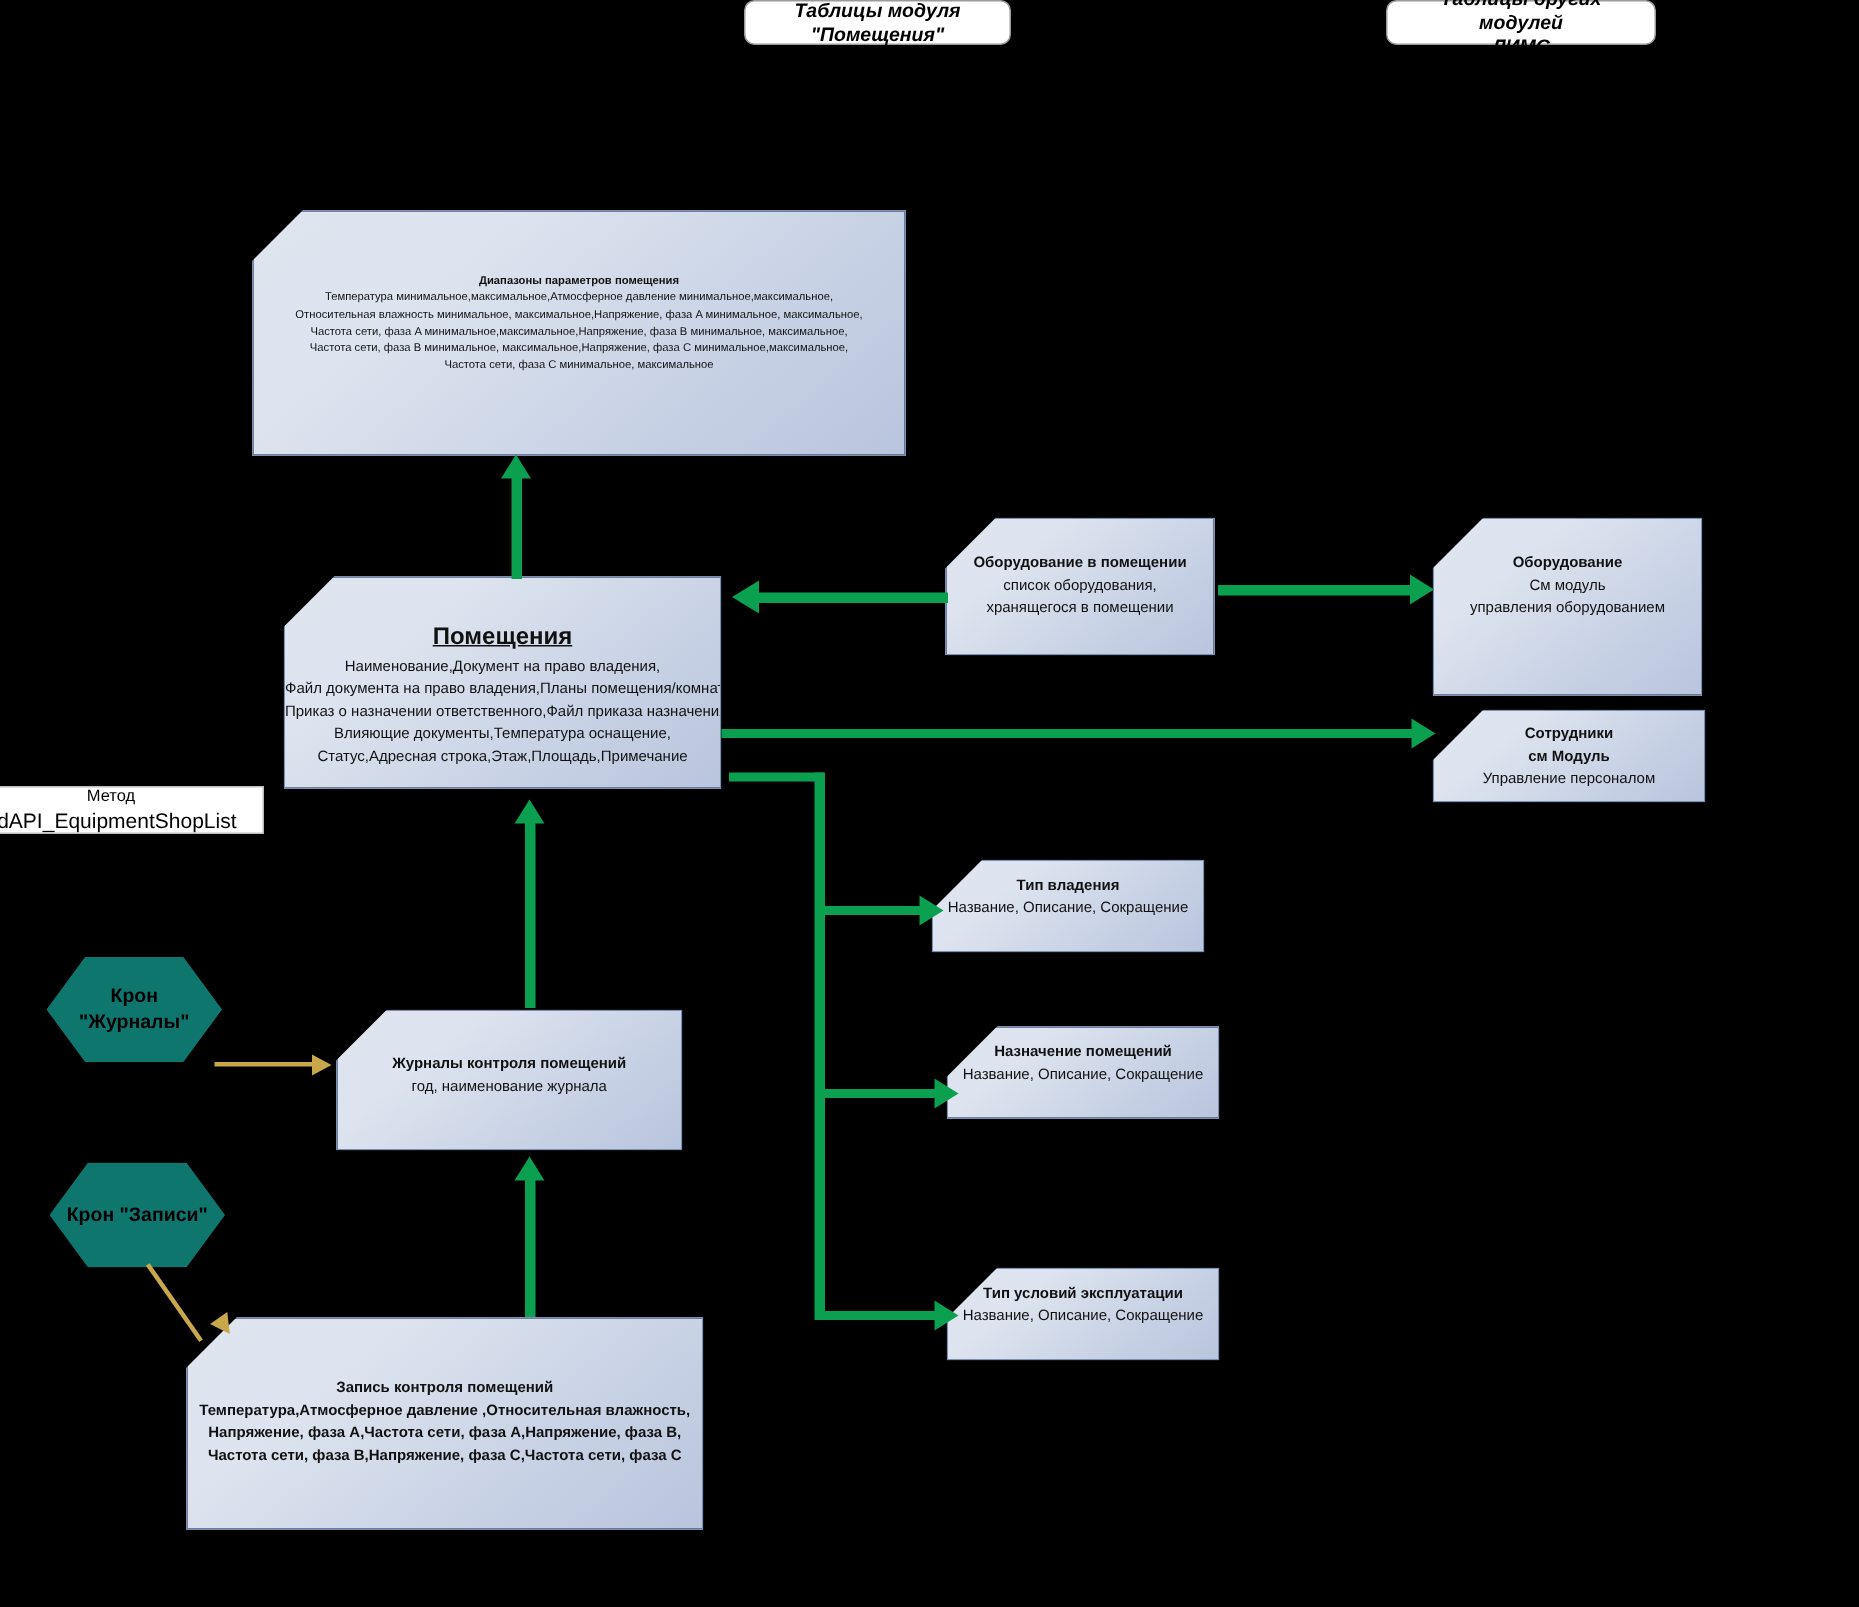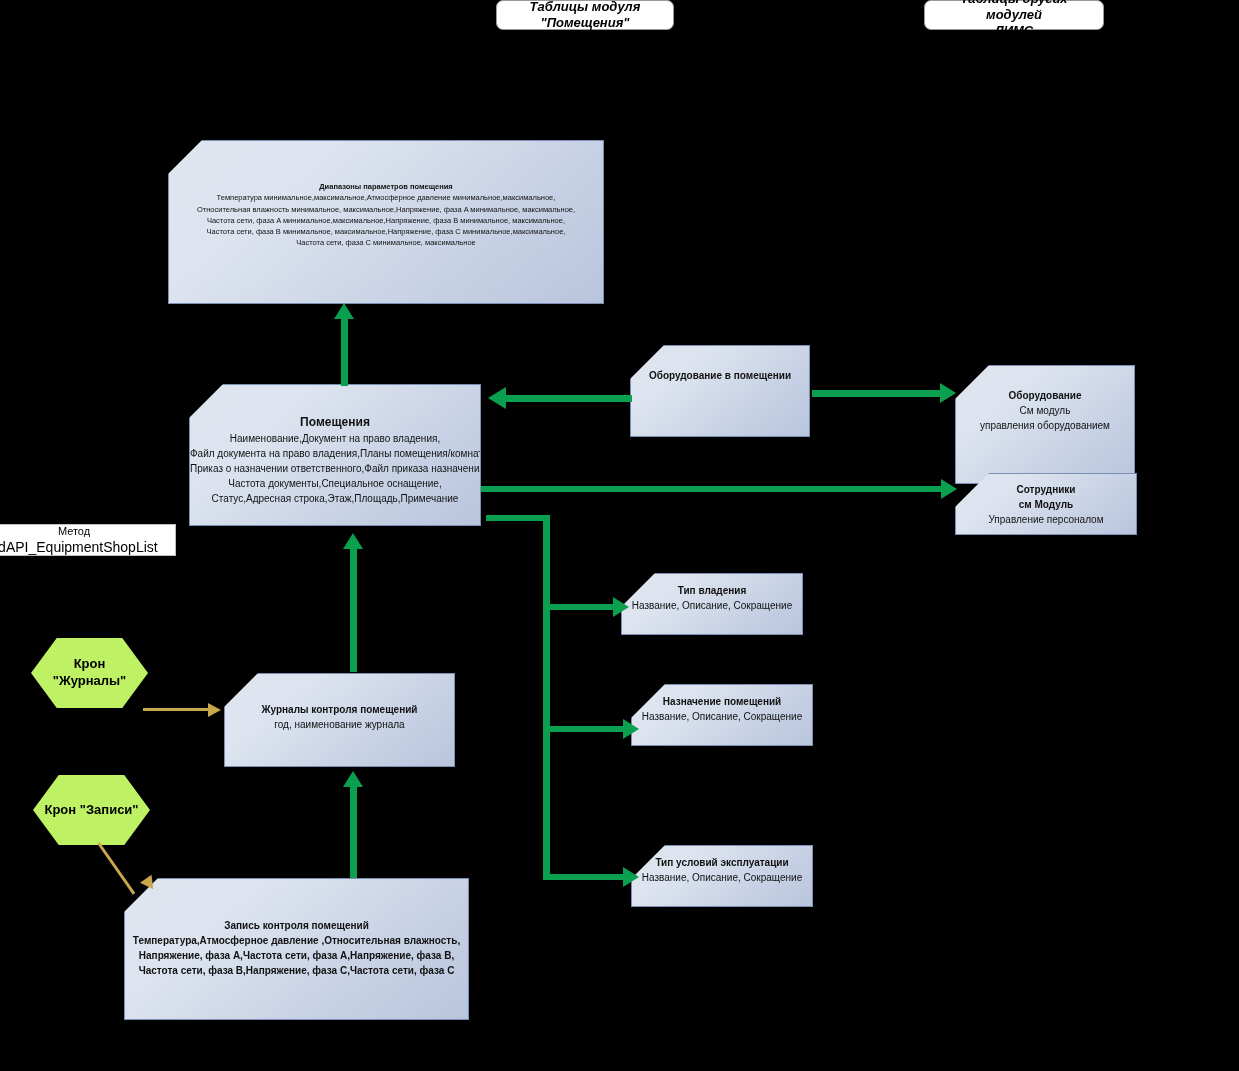--- a/index.html
+++ b/index.html
@@ -61,26 +61,26 @@
   .ebox .lines {
     display: block;
   }
   .ebox .lines span {
     display: block;
     white-space: nowrap;
   }
   
   .f-xxs { font-size: 7.5px; }
   .f-sm  { font-size: 10px; }
-  .f-lg  { font-size: 12px; }
+  .f-lg  { font-size: 16px; text-decoration: underline; }
 
   
   .hexnode {
     position: absolute;
-    background: #bef264;
+    background: #0f766e;
     -webkit-clip-path: polygon(22% 0, 78% 0, 100% 50%, 78% 100%, 22% 100%, 0 50%);
     clip-path: polygon(22% 0, 78% 0, 100% 50%, 78% 100%, 22% 100%, 0 50%);
     display: flex;
     align-items: center;
     justify-content: center;
     text-align: center;
     font-weight: bold;
     font-size: 13px;
     color: #000000;
     line-height: 1.3;
@@ -170,33 +170,37 @@
     </div>
   </div>
 
   <div class="ebox f-sm" style="left:189px; top:384px; width:292px; height:142px;">
     <div class="inner" style="top:28px;">
       <span class="ttl f-lg">Помещения</span>
       <span class="lines">
         <span>Наименование,Документ на право владения,</span>
         <span>Файл документа на право владения,Планы помещения/комнат,</span>
         <span>Приказ о назначении ответственного,Файл приказа назначения,</span>
-        <span>Частота документы,Специальное оснащение,</span>
+        <span>Влияющие документы,Температура оснащение,</span>
         <span>Статус,Адресная строка,Этаж,Площадь,Примечание</span>
       </span>
     </div>
   </div>
 
   <div class="ebox f-sm" style="left:630px; top:345px; width:180px; height:92px;">
     <div class="inner" style="top:22px;">
       <span class="ttl f-sm">Оборудование в помещении</span>
-    </div>
-  </div>
-
-  <div class="ebox f-sm" style="left:955px; top:365px; width:180px; height:119px;">
+      <span class="lines">
+        <span>список оборудования,</span>
+        <span>хранящегося в помещении</span>
+      </span>
+    </div>
+  </div>
+
+  <div class="ebox f-sm" style="left:955px; top:345px; width:180px; height:119px;">
     <div class="inner" style="top:22px;">
       <span class="ttl f-sm">Оборудование</span>
       <span class="lines">
         <span>См модуль</span>
         <span>управления оборудованием</span>
       </span>
     </div>
   </div>
 
 

